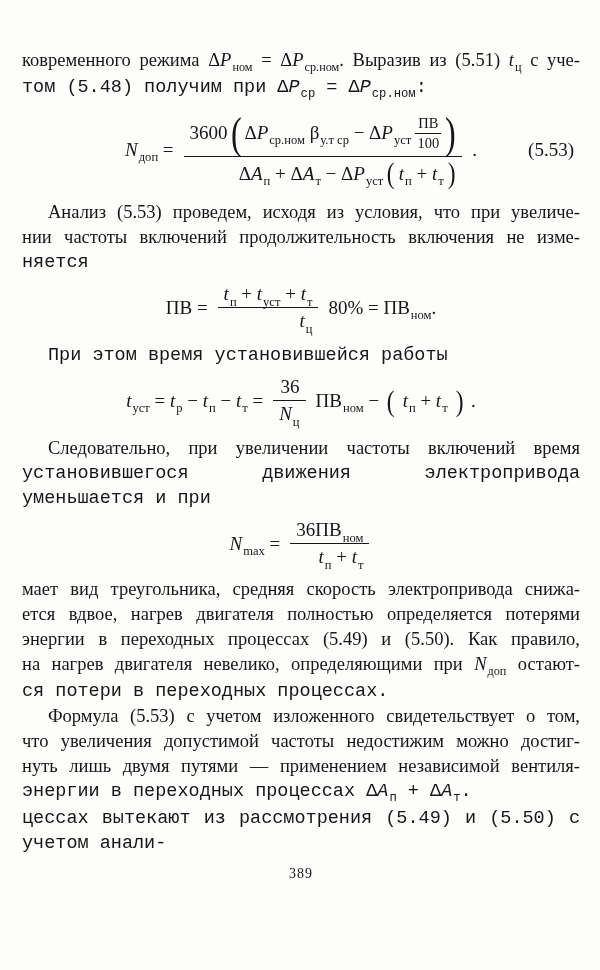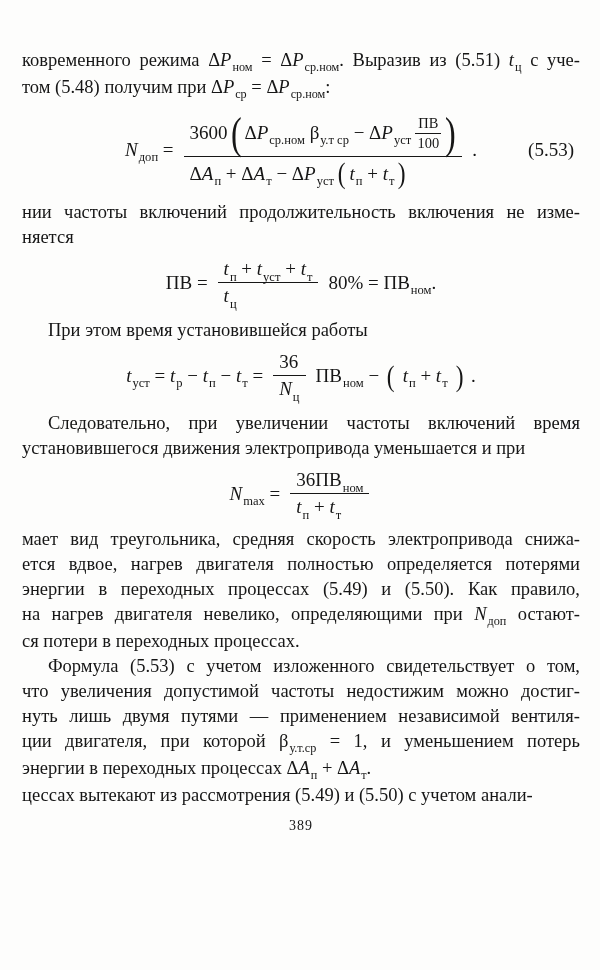--- a/index.html
+++ b/index.html
@@ -8,36 +8,36 @@
     background:#fdfdfc;color:#161616;
     font-family:"Liberation Serif", serif;
     font-size:18.5px;
   }
   .page{padding:48px 20px 0 22px;}
   .para{margin:0;}
   .tline{
     text-align:justify;text-align-last:justify;
     line-height:25px;white-space:normal;
   }
-  .tline.last{text-align-last:left;}
+  .tline.last{text-align-last:left;font-family:Liberation Mono, monospace;}
   .para.ind .tline.first{text-indent:26px;}
   .sg{white-space:pre-wrap;}
   .it{font-style:italic;}
   .sb{font-size:66%;position:relative;top:0.42em;letter-spacing:0;padding-left:1px;}
   
   .formula{
     display:flex;align-items:center;justify-content:center;
     position:relative;font-size:19px;gap:7px;
   }
   .f553{margin:10px 0 12px;min-height:75px;}
   .fpv{margin:8px 0 10px;min-height:50px;}
   .ftust{margin:8px 0 10px;min-height:50px;}
   .fnmax{margin:8px 0 8px;min-height:50px;}
   .chunk{display:inline-block;}
-  .frac{display:inline-flex;flex-direction:column;align-items:flex-start;margin:0 3px;}
+  .frac{display:inline-flex;flex-direction:column;align-items:flex-end;margin:0 3px;}
   .fnum,.fden{display:flex;align-items:center;justify-content:center;gap:3px;padding:0 6px;}
   .fnum{padding-bottom:2px;}
   .fden{padding-top:2px;}
   .fbar{align-self:stretch;height:0;border-top:1.7px solid #161616;}
   .ifrac{display:inline-flex;flex-direction:column;align-items:center;font-size:76%;margin:0 1px;}
   .inum{display:block;padding:0 3px 1px;}
   .ibar{align-self:stretch;height:0;border-top:1.5px solid #161616;}
   .iden{display:block;padding-top:1px;}
   .bparen{font-size:235%;line-height:0.95;display:inline-block;transform:scaleX(0.72);margin:0 -2px;}
   .mparen{font-size:150%;line-height:1;display:inline-block;transform:scaleX(0.82);position:relative;top:0.03em;}
@@ -74,20 +74,21 @@
         <span class="mparen">(</span>
         <span class="chunk"><span class="sg it">t</span><span class="sg sb">п</span><span class="sg"> + </span><span class="sg it">t</span><span class="sg sb">т</span></span>
         <span class="mparen">)</span>
       </span>
     </span>
     <span class="chunk">.</span>
     <span class="eqtag">(5.53)</span>
   </div>
 
   <div class="para ind">
+      <div class="tline first"><span class="sg">Анализ (5.53) проведем, исходя из условия, что при увеличе-</span></div>
       <div class="tline"><span class="sg">нии частоты включений продолжительность включения не изме-</span></div>
       <div class="tline last"><span class="sg">няется</span></div>
     </div>
 
   <div class="formula fpv">
     <span class="chunk"><span class="sg">ПВ =</span></span>
     <span class="frac">
       <span class="fnum">
           <span class="chunk"><span class="sg it">t</span><span class="sg sb">п</span><span class="sg"> + </span><span class="sg it">t</span><span class="sg sb">уст</span><span class="sg"> + </span><span class="sg it">t</span><span class="sg sb">т</span></span>
         </span>
@@ -144,21 +145,20 @@
       <div class="tline"><span class="sg">ется вдвое, нагрев двигателя полностью определяется потерями</span></div>
       <div class="tline"><span class="sg">энергии в переходных процессах (5.49) и (5.50). Как правило,</span></div>
       <div class="tline"><span class="sg">на нагрев двигателя невелико, определяющими при </span><span class="sg it">N</span><span class="sg sb">доп</span><span class="sg"> остают-</span></div>
       <div class="tline last"><span class="sg">ся потери в переходных процессах.</span></div>
     </div>
 
   <div class="para ind">
       <div class="tline first"><span class="sg">Формула (5.53) с учетом изложенного свидетельствует о том,</span></div>
       <div class="tline"><span class="sg">что увеличения допустимой частоты недостижим можно достиг-</span></div>
       <div class="tline"><span class="sg">нуть лишь двумя путями — применением независимой вентиля-</span></div>
-      <div class="tline"><span class="sg">ции двигателя, при которой β</span><span class="sg sb">у.т.ср</span><span class="sg"> = 1, и уменьшением потерь</span></div>
       <div class="tline last"><span class="sg">энергии в переходных процессах Δ</span><span class="sg it">A</span><span class="sg sb">п</span><span class="sg"> + Δ</span><span class="sg it">A</span><span class="sg sb">т</span><span class="sg">.</span></div>
     </div>
 
   <div class="para ind">
       <div class="tline last"><span class="sg">цессах вытекают из рассмотрения (5.49) и (5.50) с учетом анали-</span></div>
     </div>
 
   <div class="pageno">389</div>
 
 </div>

